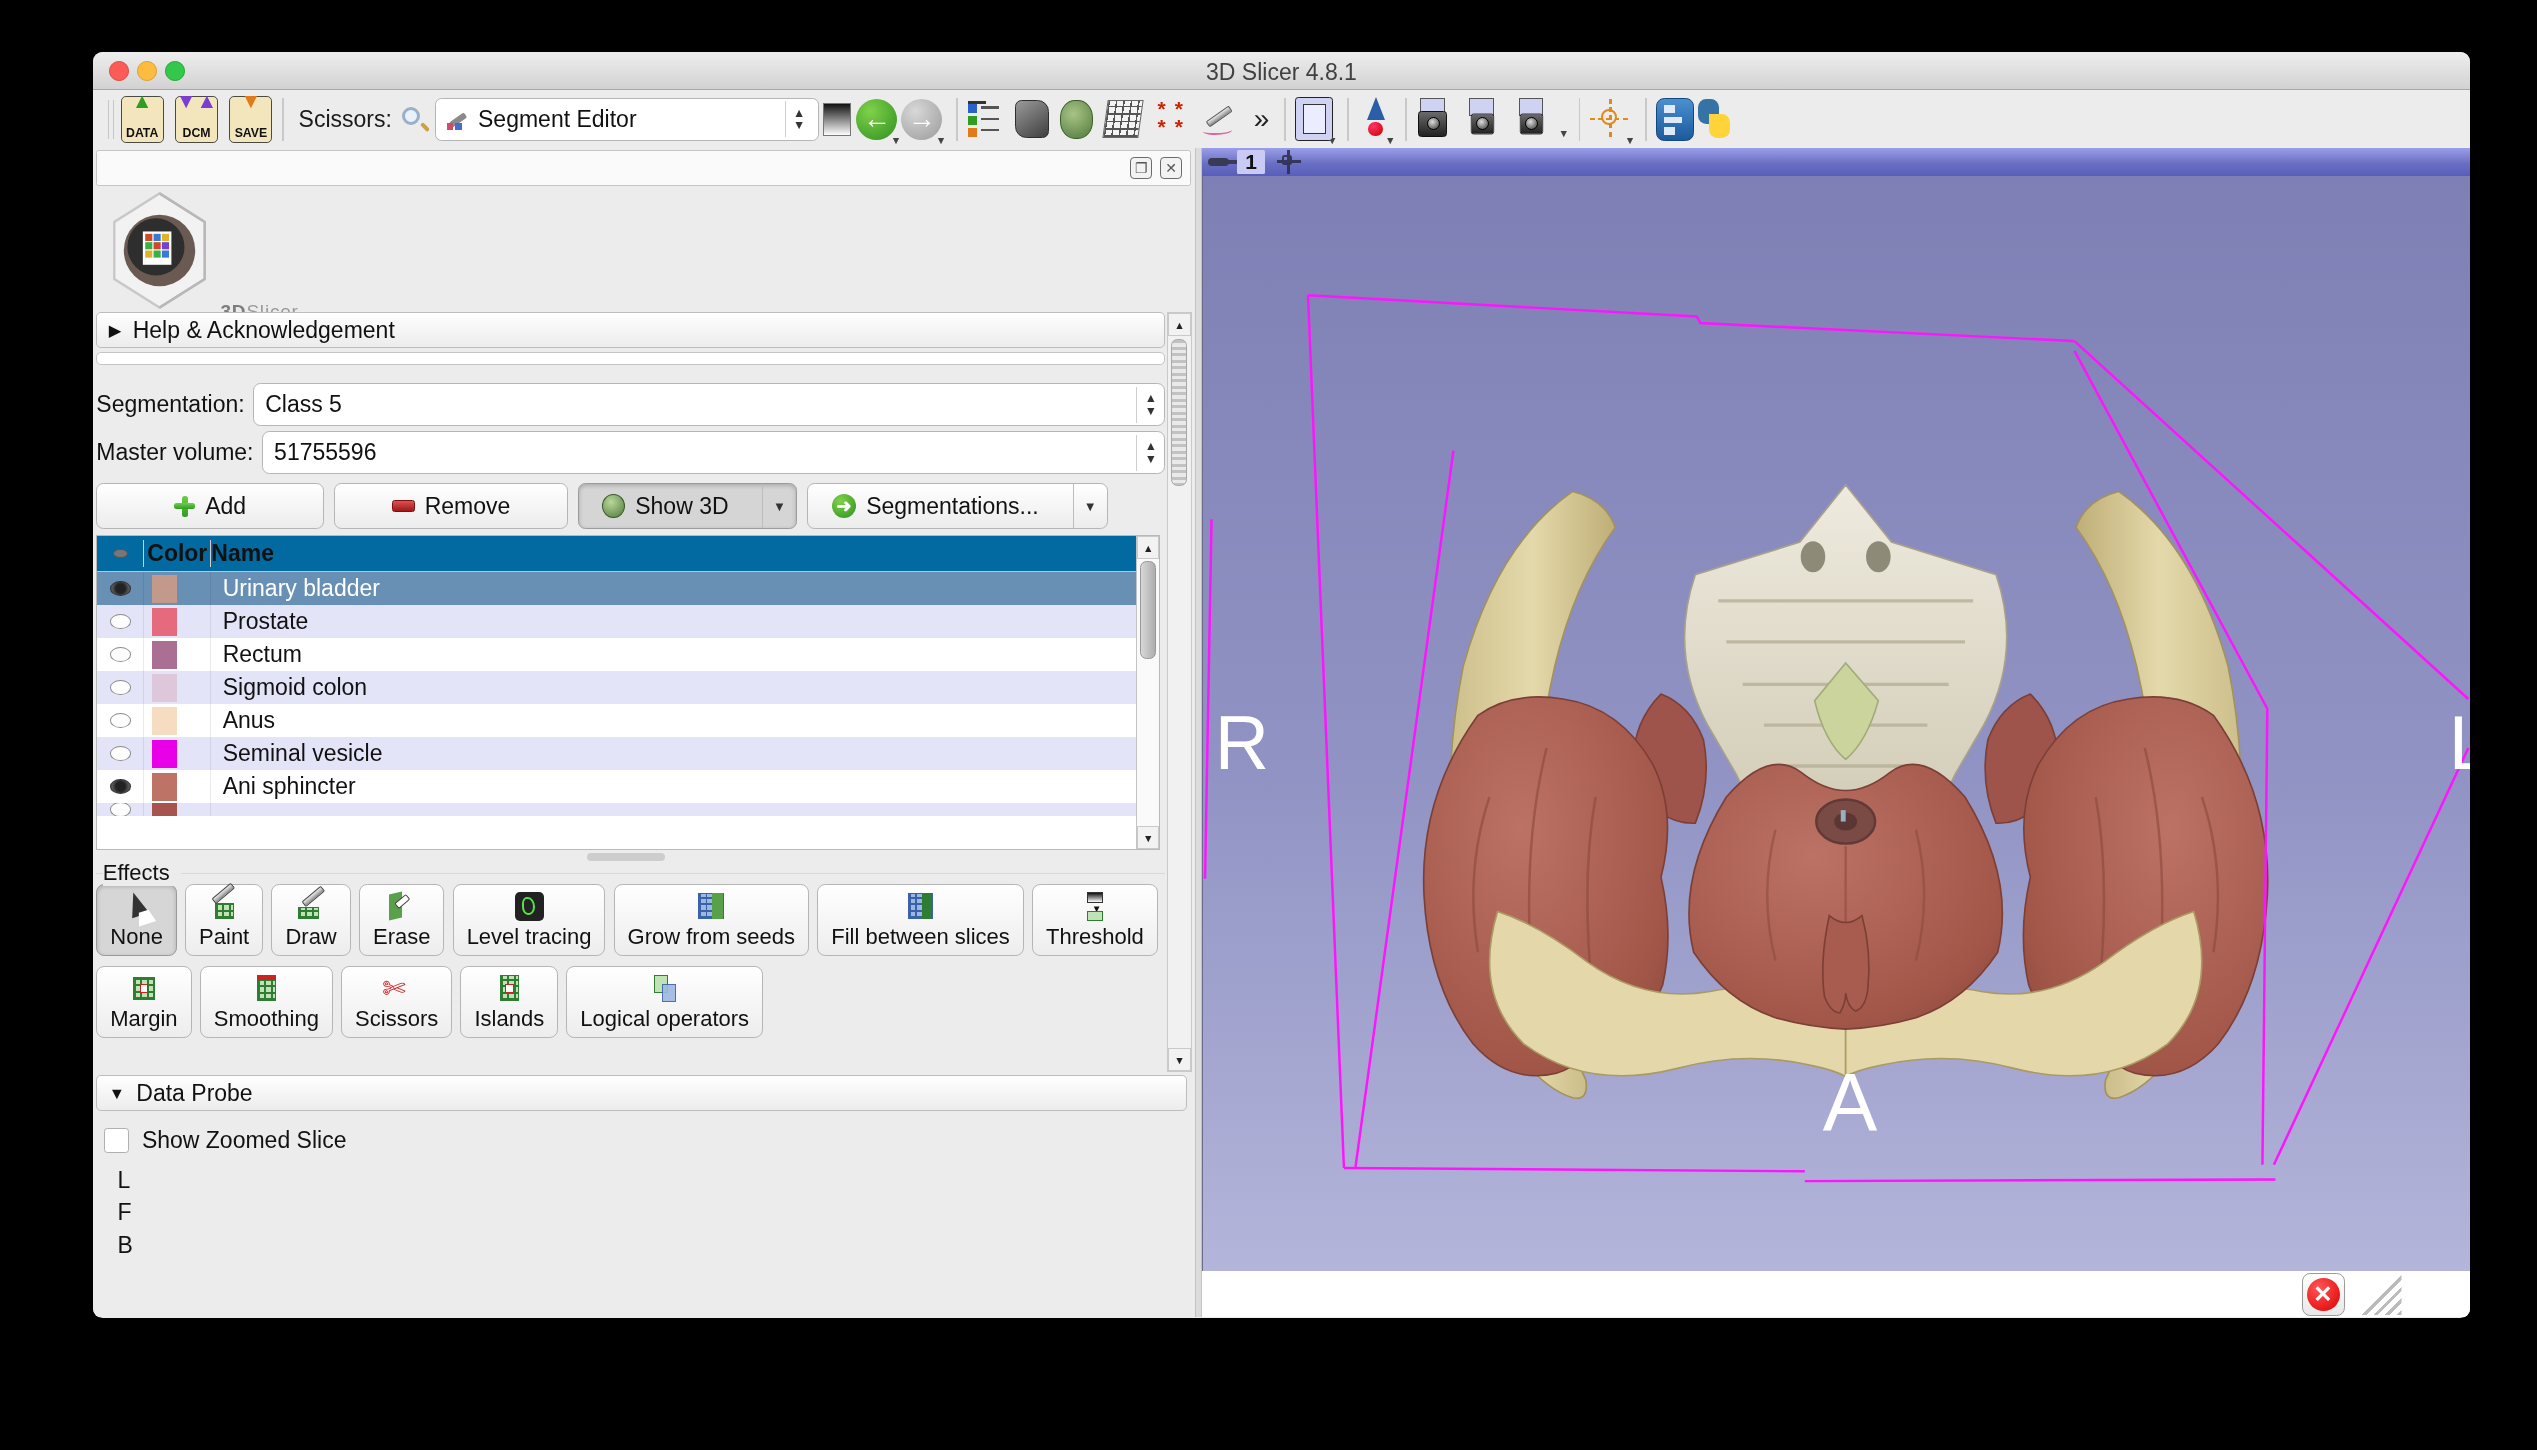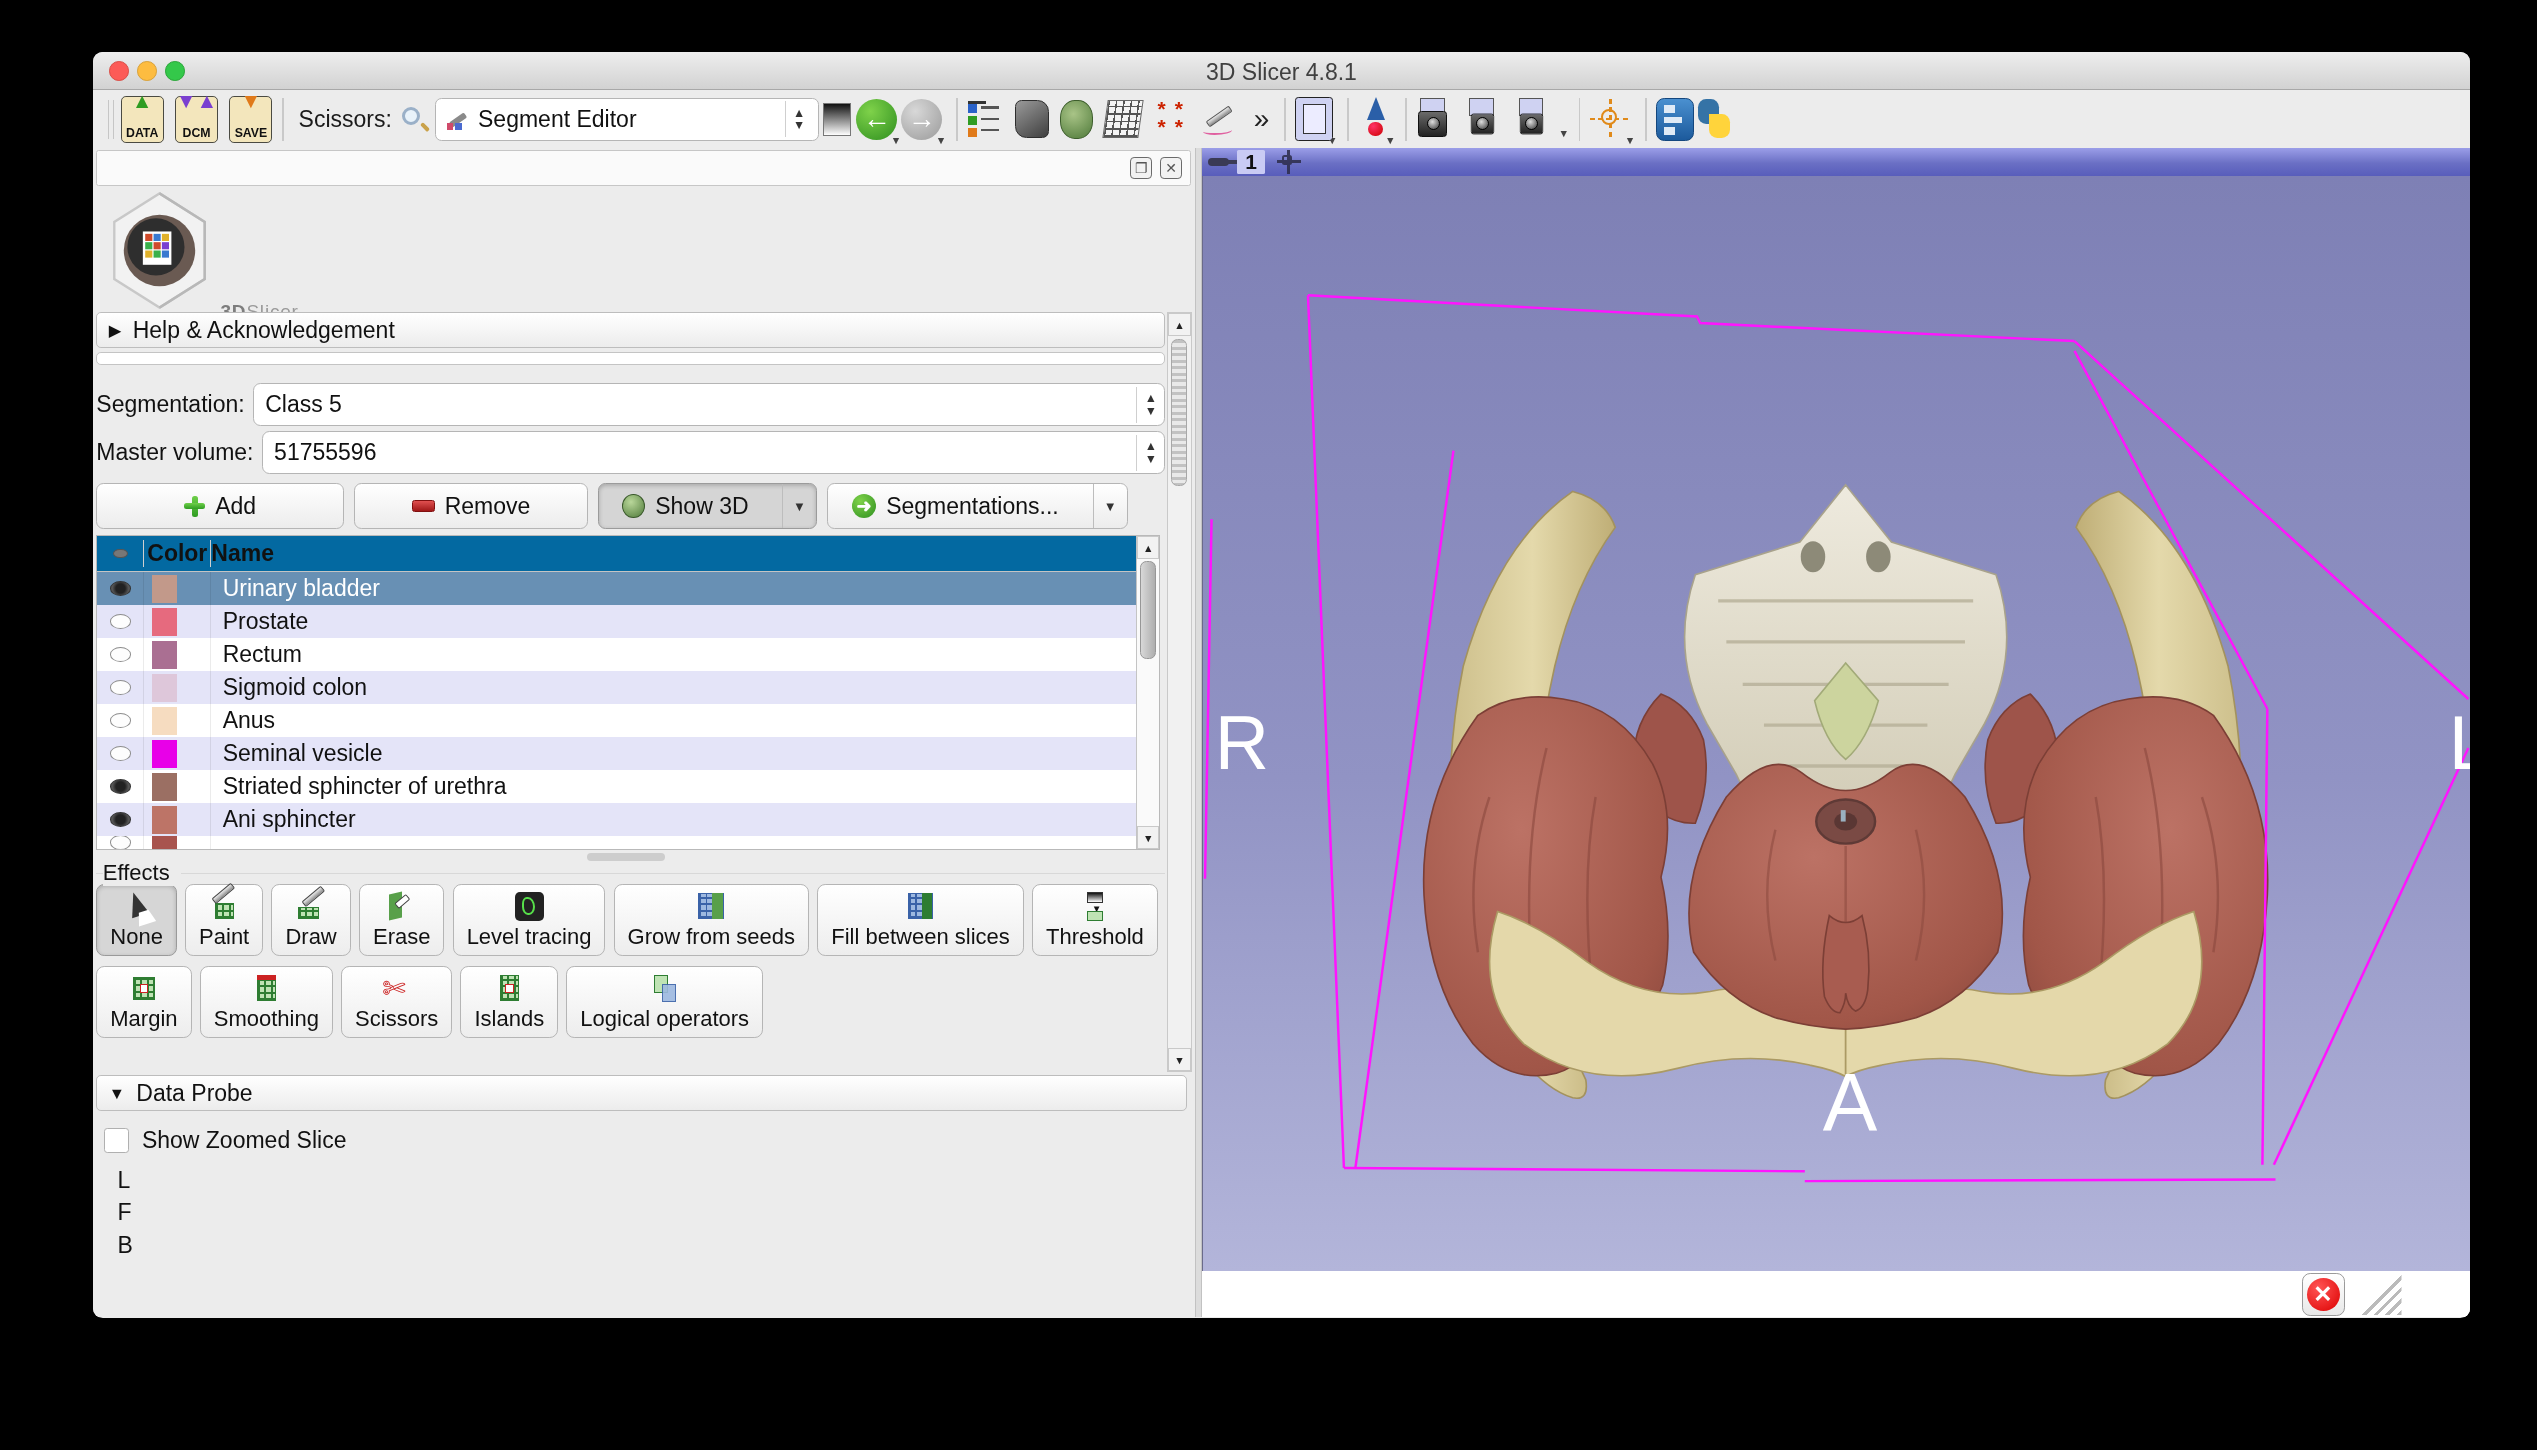--- a/index.html
+++ b/index.html
@@ -393,21 +393,21 @@
         <div class="combo">
           <span class="cval">51755596</span>
           <div class="combo-spin">
               <span>▲</span>
               <span>▼</span>
             </div>
         </div>
       </div>
 
       <div id="btn-row">
-        <div class="pbtn" style="width:248px">
+        <div class="pbtn" style="width:228px">
           <div class="plus-ico"></div>
           <span>Add</span>
         </div>
         <div class="pbtn" style="width:234px">
           <div class="minus-ico"></div>
           <span>Remove</span>
         </div>
         <div class="pbtn split pressed" style="width:219px">
           <div class="main">
               <div class="sphere-ico"></div>
@@ -479,29 +479,20 @@
             <div class="r-name">Anus</div>
           </div>
           <div class="seg-row">
             <div class="r-eye">
                 <div class="eye closed"></div>
               </div>
             <div class="r-colorcell">
                 <div class="swatch" style="background: rgb(232, 0, 232);"></div>
               </div>
             <div class="r-name">Seminal vesicle</div>
-          </div>
-          <div class="seg-row">
-            <div class="r-eye">
-                <div class="eye open"></div>
-              </div>
-            <div class="r-colorcell">
-                <div class="swatch" style="background: rgb(155, 111, 99);"></div>
-              </div>
-            <div class="r-name">Striated sphincter of urethra</div>
           </div>
           <div class="seg-row">
             <div class="r-eye">
                 <div class="eye open"></div>
               </div>
             <div class="r-colorcell">
                 <div class="swatch" style="background: rgb(189, 116, 103);"></div>
               </div>
             <div class="r-name">Ani sphincter</div>
           </div>

